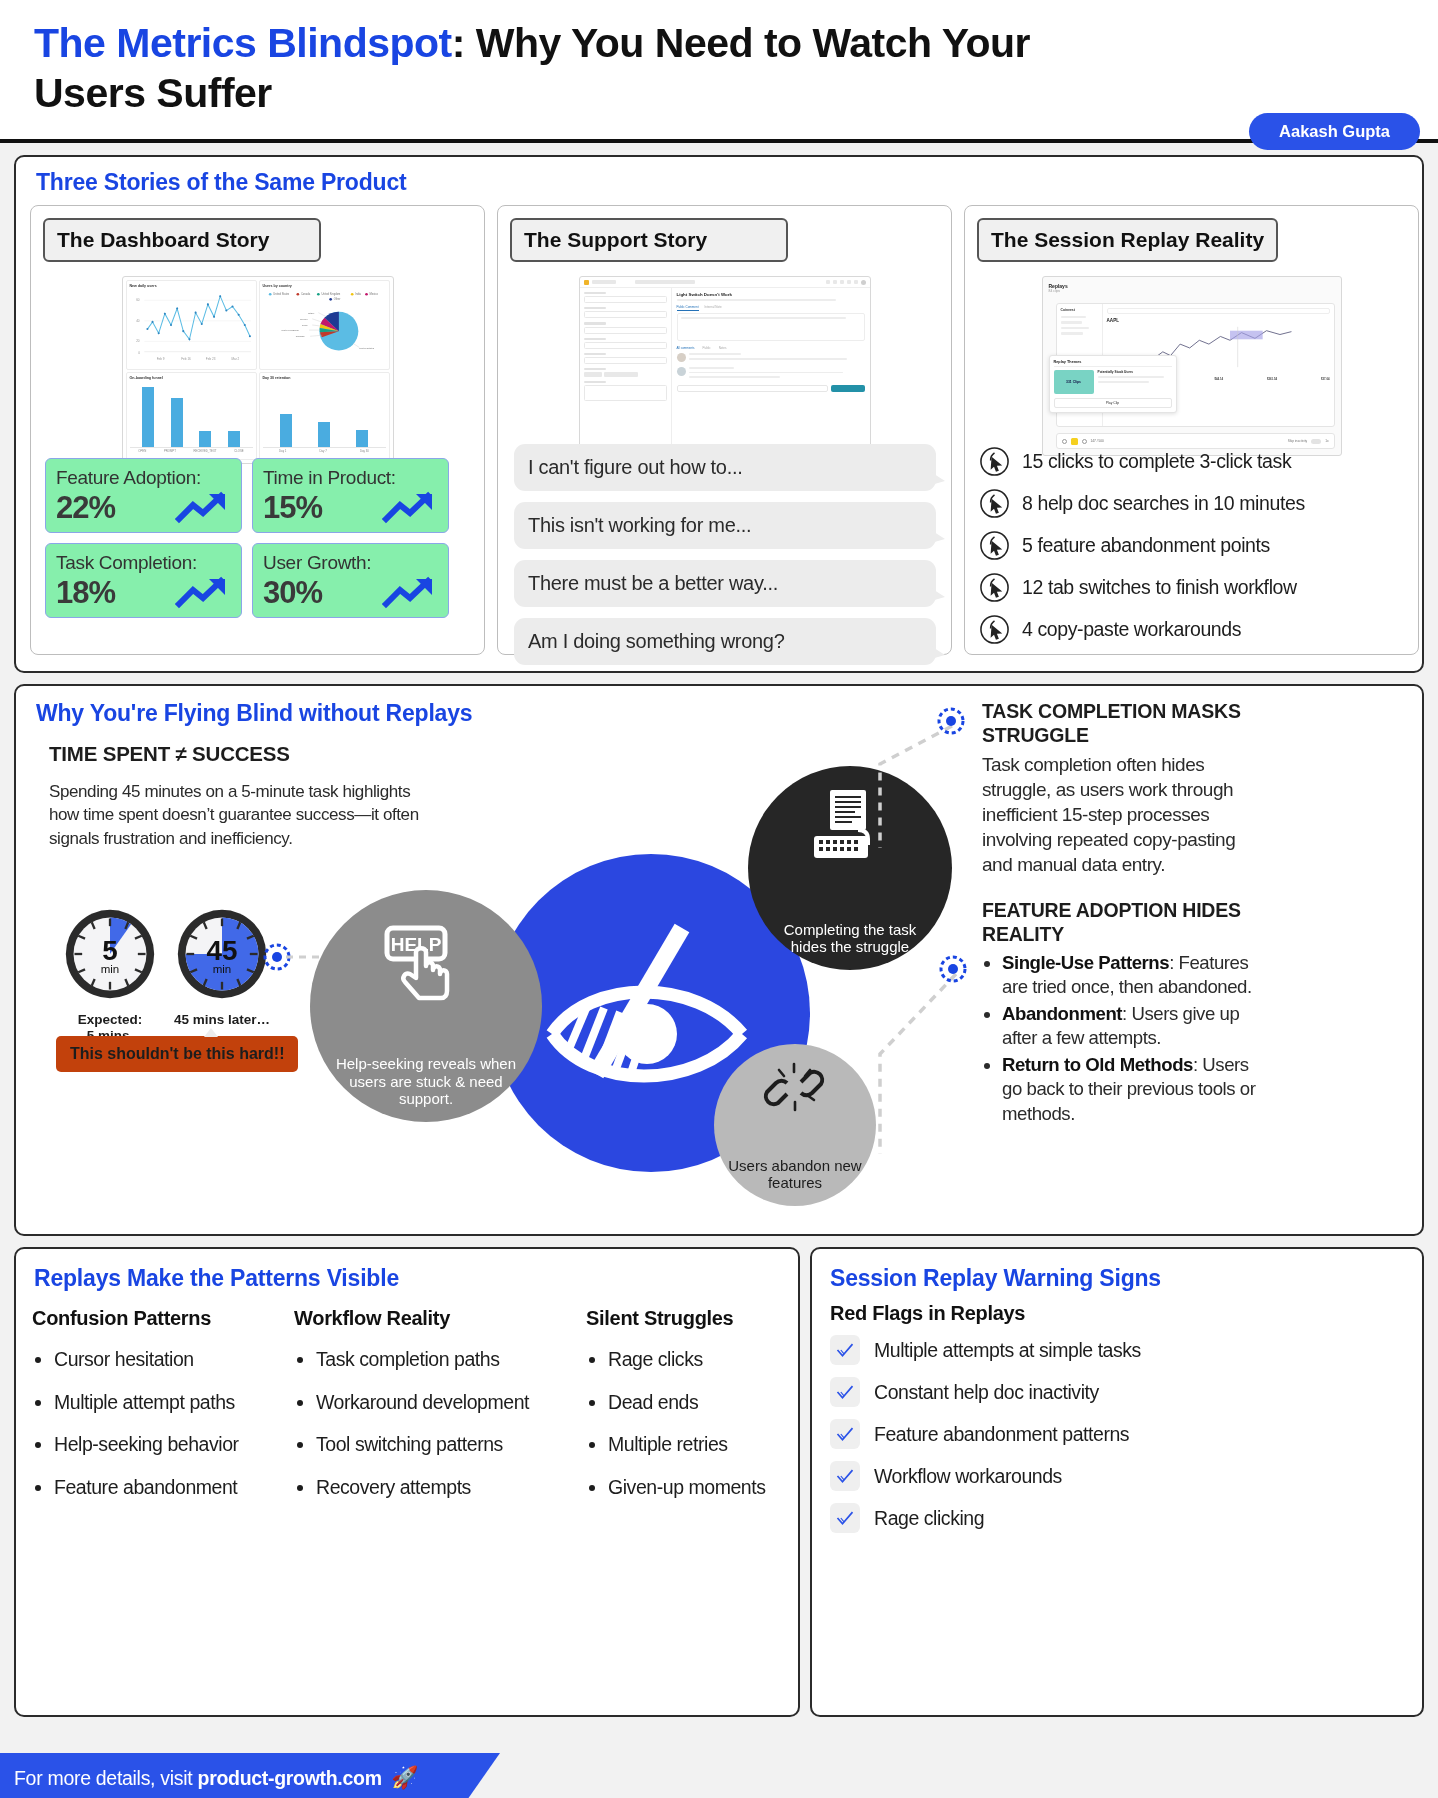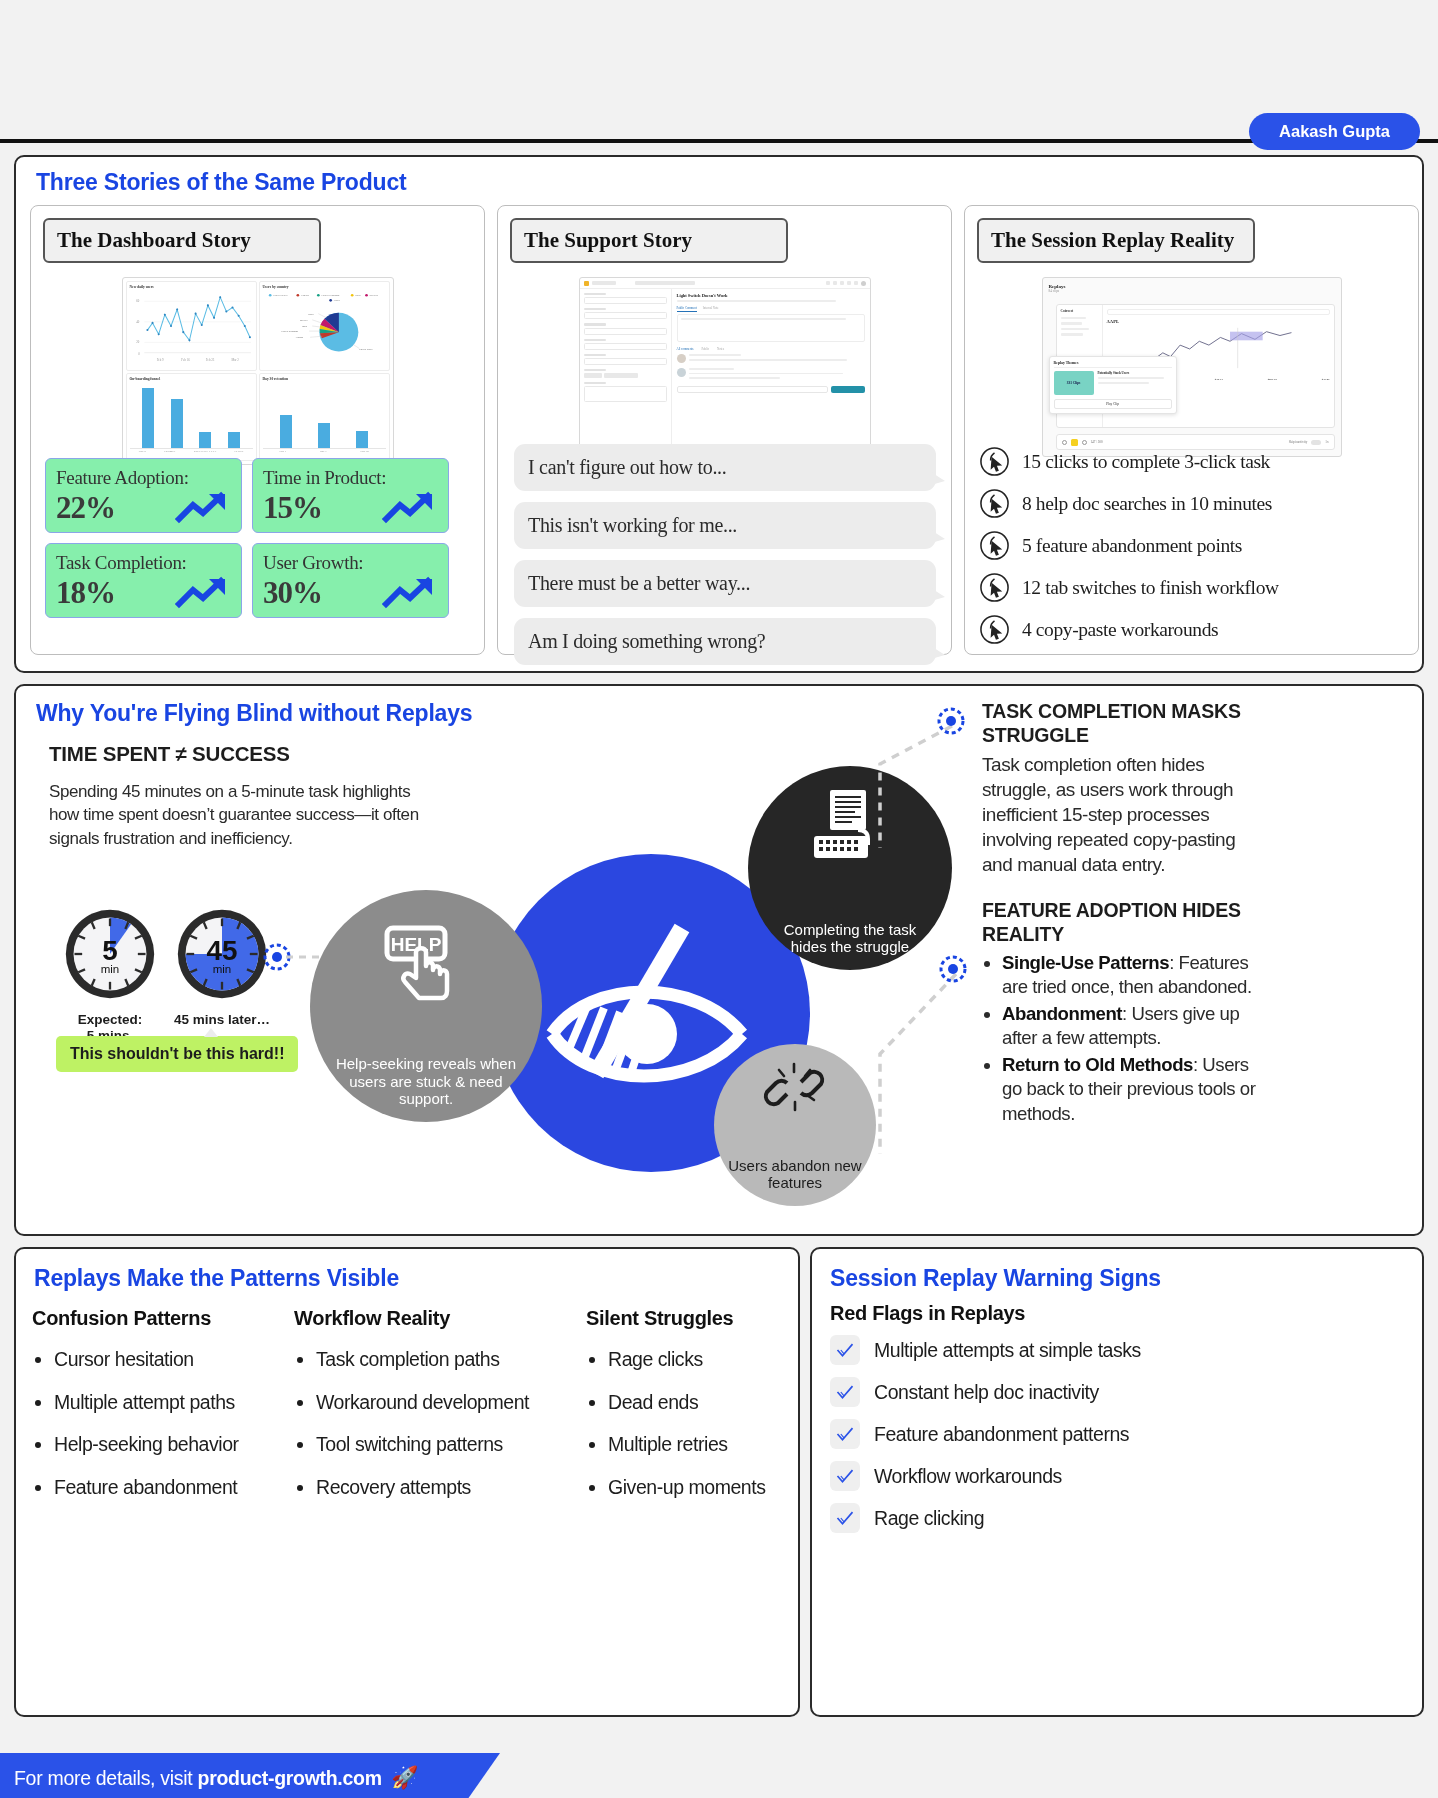--- a/index.html
+++ b/index.html
@@ -29,21 +29,21 @@
     position: absolute;
   }
   .card-title { color: #1945E2; font-size: 23px; font-weight: bold; letter-spacing: -0.2px; }
 
   
   #three-stories { left: 14px; top: 155px; width: 1410px; height: 518px; }
   #three-stories > .card-title { position: absolute; left: 20px; top: 12px; }
   .story-cols { position: absolute; left: 14px; top: 48px; display: flex; gap: 12px; }
   .story-col {
     width: 455px; height: 450px; border: 1px solid #bdbdbd; border-radius: 8px;
-    background: #fff; padding: 12px; position: relative; font-family: Liberation Serif, serif;
+    background: #fff; padding: 12px; position: relative;
   }
   .story-head {
     border: 2px solid #555; border-radius: 6px; background: #f0f0f0;
     font-size: 21px; font-weight: bold; color: #111; padding: 8px 12px;
     display: inline-block; min-width: 278px;
   }
   .shot {
     margin: 14px auto 0; border: 1px solid #d8d8d8; border-radius: 3px;
     background: #fff; overflow: hidden; position: relative;
   }
@@ -101,21 +101,21 @@
   #flying-blind { left: 14px; top: 684px; width: 1410px; height: 552px; }
   #flying-blind > .card-title { position: absolute; left: 20px; top: 14px; }
   .fb-lead { position: absolute; left: 33px; top: 56px; width: 390px; }
   .fb-kicker { font-size: 20.5px; font-weight: bold; color: #1d1d1d; letter-spacing: -0.2px; margin-bottom: 14px; }
   .fb-body { font-size: 17px; line-height: 1.38; color: #2b2b2b; letter-spacing: -0.4px; }
 
   .clocks { position: absolute; left: 46px; top: 220px; display: flex; gap: 16px; align-items: flex-start; }
   .clock-wrap { text-align: center; }
   .clock-cap { font-size: 13.5px; font-weight: bold; color: #1d1d1d; margin-top: 6px; line-height: 1.2; }
   .bubble {
-    position: absolute; left: 40px; top: 350px; background: #bef264; border-radius: 5px;
+    position: absolute; left: 40px; top: 350px; background: #c2410c; border-radius: 5px;
     padding: 9px 14px; font-size: 16px; font-weight: bold; color: #1d1d1d;
   }
   .bubble::before {
     content: ""; position: absolute; left: 148px; top: -8px;
     border-bottom: 9px solid #ececec; border-left: 7px solid transparent; border-right: 7px solid transparent;
   }
 
   
   .venn { position: absolute; left: 280px; top: 40px; width: 680px; height: 500px; }
   .circ { position: absolute; border-radius: 50%; display: flex; flex-direction: column; align-items: center; justify-content: flex-end; text-align: center; }
@@ -156,20 +156,25 @@
     clip-path: polygon(0 0, 100% 0, 93% 100%, 0 100%);
   }
   .footer-txt { font-size: 19.5px; letter-spacing: -0.3px; }
   .footer-txt b { font-weight: bold; }
 </style>
 </head>
 <body>
 
 <div class="page">
 
+  <div class="header">
+    <div class="headline">
+      <span class="hl-blue">The Metrics Blindspot</span><span>: Why You Need to Watch Your Users Suffer</span>
+    </div>
+  </div>
   <div class="header-rule"></div>
   <div class="author-pill">Aakash Gupta</div>
 
   <div class="card" id="three-stories">
     <div class="card-title">Three Stories of the Same Product</div>
 
     <div class="story-cols">
 
       <div class="story-col">
         <div class="story-head">The Dashboard Story</div>

